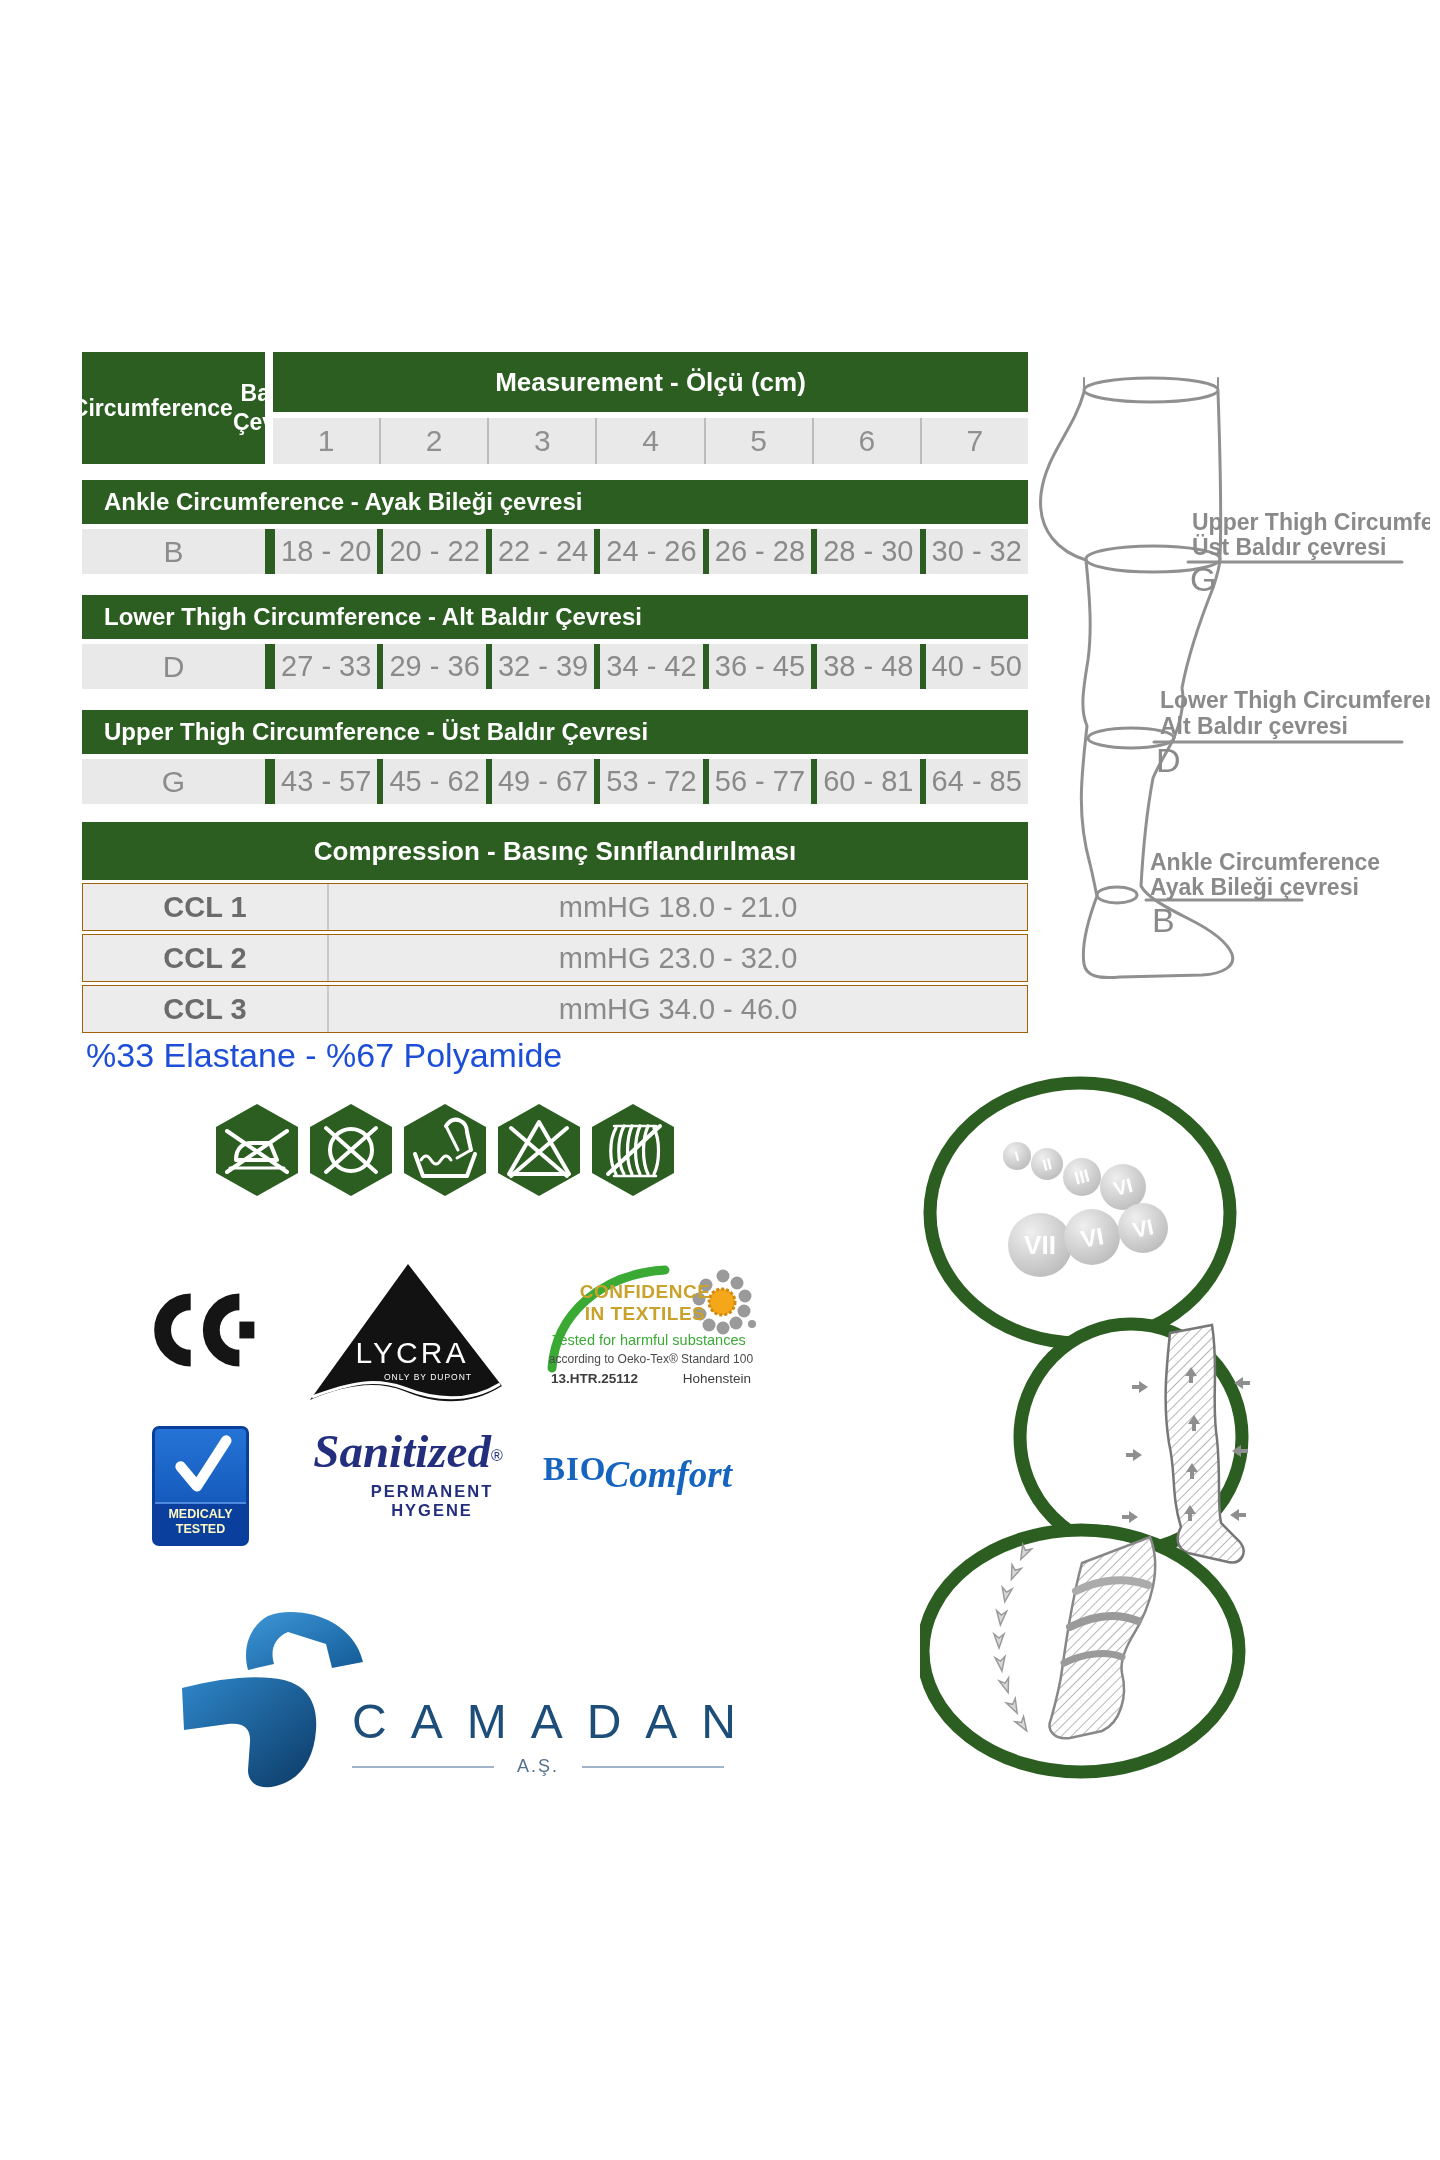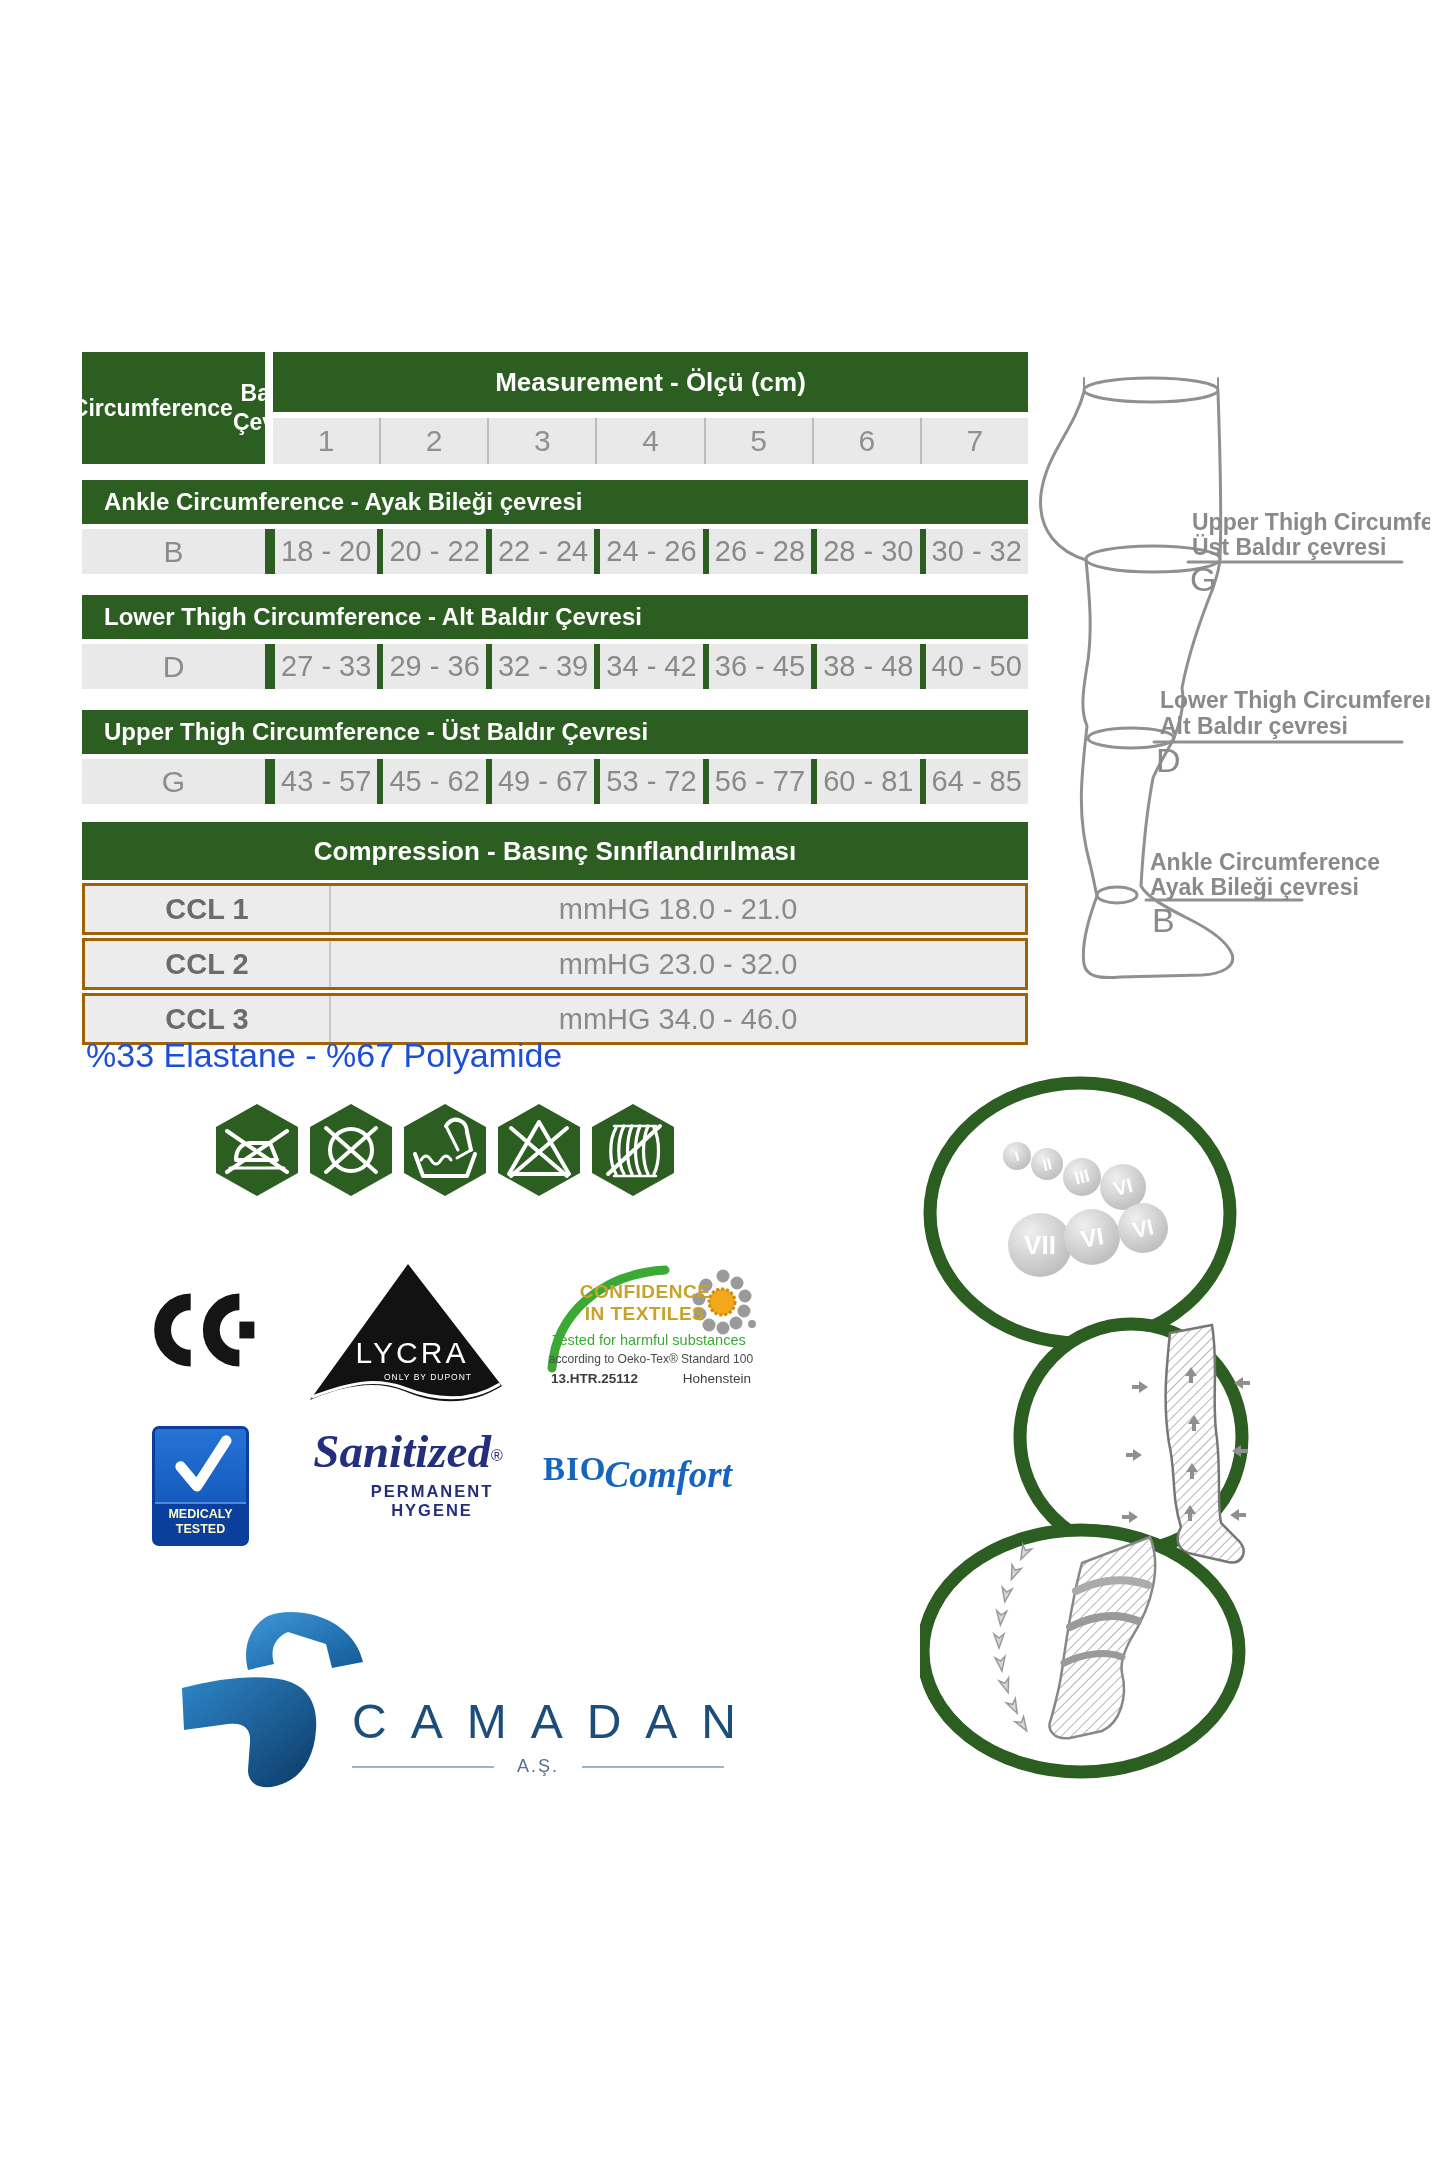--- a/index.html
+++ b/index.html
@@ -21,21 +21,21 @@
   .numcell:first-child{border-left:none;}
   .band{height:44px;line-height:44px;font-weight:bold;font-size:24px;padding-left:22px;}
   .vrow{display:flex;height:45px;background:#2b5e20;}
   .letter-cell{width:183px;background:#e9e9e9;display:flex;align-items:center;justify-content:center;
                font-size:30px;color:#8c8c8c;}
   .vspacer{width:10px;}
   .vcell{flex:1;background:#e9e9e9;margin-left:6px;display:flex;align-items:center;
          justify-content:center;font-size:29px;color:#8a8a8a;white-space:nowrap;}
   .vcell.first{margin-left:0;}
   .cband{height:58px;line-height:58px;font-weight:bold;font-size:26px;text-align:center;padding-left:0;}
-  .crow{display:flex;height:46px;background:#ececec;border:3px solid #a16207;margin-top:3px;}
+  .crow{display:flex;height:46px;background:#ececec;border:1px solid #a16207;margin-top:3px;}
   .ccl{width:244px;display:flex;align-items:center;justify-content:center;font-weight:bold;
        font-size:29px;color:#6b6b6b;border-right:2px solid #c9c9c9;}
   .cval{flex:1;display:flex;align-items:center;justify-content:center;font-size:29px;color:#8a8a8a;}
   .mt16{margin-top:16px}.mt5{margin-top:5px}.mt21{margin-top:21px}.mt18{margin-top:18px}
   
   #composition{left:86px;top:1036px;font-size:34px;color:#1d4ed8;}
   
   #care-row{left:214px;top:1102px;display:flex;gap:8px;}
   
   .oeko-text{fill:#c9a22b;font-weight:bold;font-size:19px;letter-spacing:.5px;text-anchor:middle;}

